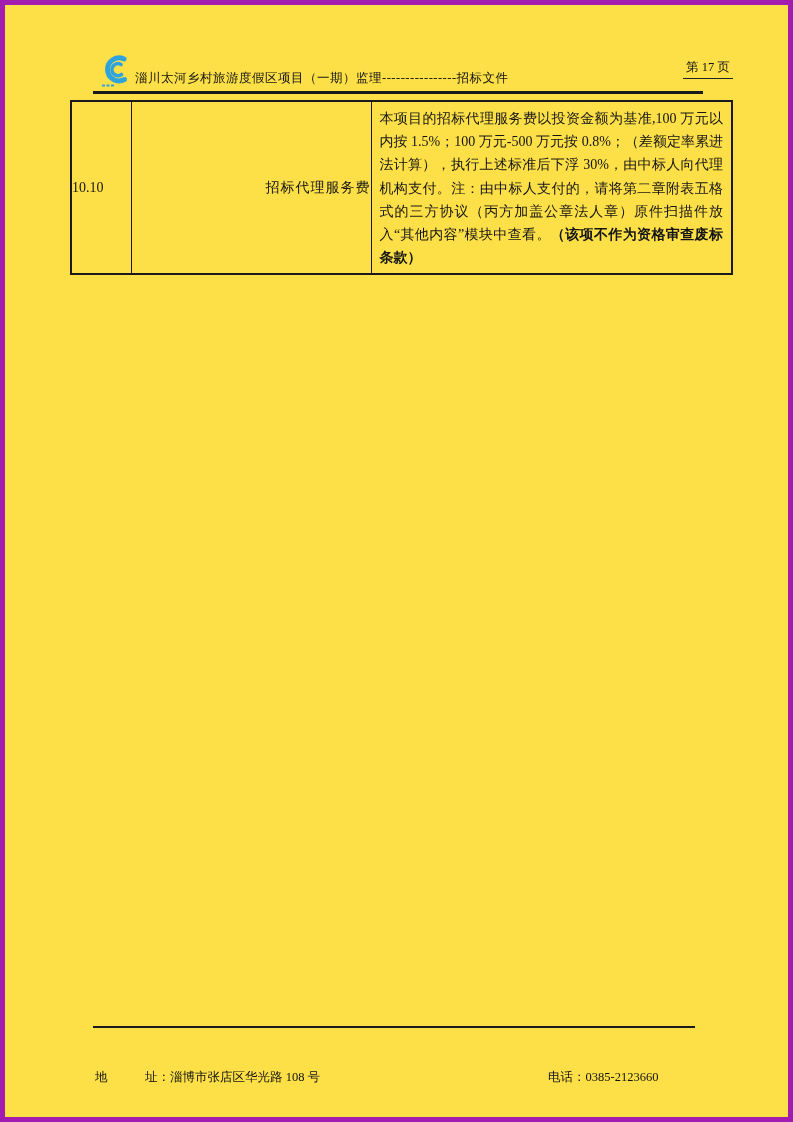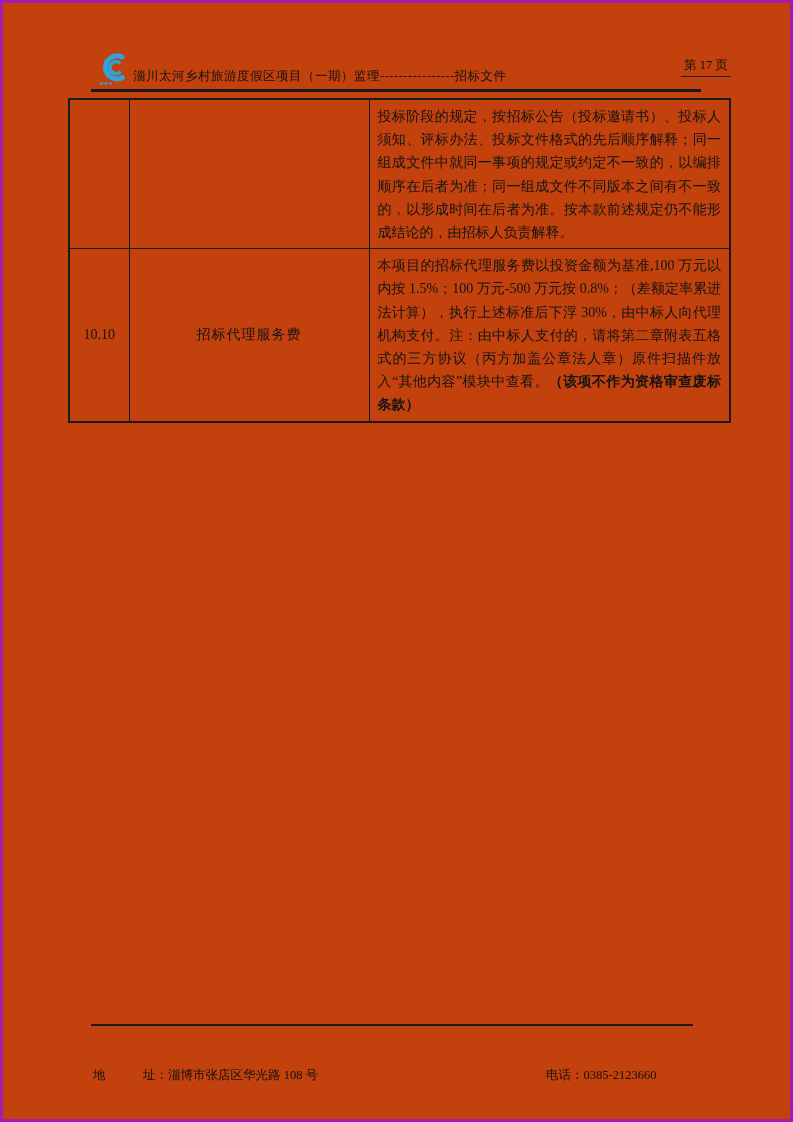--- a/index.html
+++ b/index.html
@@ -6,22 +6,22 @@
   html, body { background: #ffffff; }
   body {
     width: 793px; height: 1122px;
     position: relative;
     font-family: "Liberation Serif", "DejaVu Serif", serif;
     color: #111111;
     overflow: hidden;
   }
   .page {
     position: absolute; inset: 0;
-    background: #c2410c;
-    border: 3px solid #a21caf;
+    background: #fde047;
+    border: 5px solid #a21caf;
   }
 
   
   .logo {
     position: absolute; left: 95px; top: 49px;
     width: 30px; height: 34px;
   }
   .header-title {
     position: absolute; left: 130px; top: 65px;
     font-size: 12.5px; letter-spacing: 0.5px; white-space: nowrap;
@@ -48,22 +48,22 @@
   }
   .doc-table td {
     border: 1px solid #1a1a1a;
     vertical-align: middle;
     color: #141414;
   }
   .doc-table { border: 2px solid #1a1a1a; }
   .col-no   { width: 60px; }
   .col-name { width: 240px; }
   .col-desc { width: 361px; }
-  .cell-no   { text-align: center; }
-  .cell-name { text-align: center; letter-spacing: 1px; }
+  .cell-no   { }
+  .cell-name { text-align: right; letter-spacing: 1px; }
   .cell-desc {
     text-align: justify;
     padding: 5px 8px 4px 8px;
     line-height: 23.2px;
     vertical-align: top;
   }
   .row-cont { height: 147px; }
   .row-fee  { height: 142px; }
   .bold-seg { font-weight: bold; }
 
@@ -99,25 +99,20 @@
   <div class="page-number">第 17 页</div>
   <div class="header-rule"></div>
 
   <table class="doc-table">
     <colgroup>
       <col class="col-no">
         <col class="col-name">
         <col class="col-desc">
     </colgroup>
     <tbody>
-      <tr class="row-cont">
-        <td class="cell-no"></td>
-        <td class="cell-name"></td>
-        <td class="cell-desc"><span>投标阶段的规定，按招标公告（投标邀请书）、投标人须知、评标办法、投标文件格式的先后顺序解释；同一组成文件中就同一事项的规定或约定不一致的，以编排顺序在后者为准；同一组成文件不同版本之间有不一致的，以形成时间在后者为准。按本款前述规定仍不能形成结论的，由招标人负责解释。</span></td>
-      </tr>
       <tr class="row-fee">
         <td class="cell-no">10.10</td>
         <td class="cell-name">招标代理服务费</td>
         <td class="cell-desc"><span>本项目的招标代理服务费以投资金额为基准,100 万元以内按 1.5%；100 万元-500 万元按 0.8%；（差额定率累进法计算），执行上述标准后下浮 30%，由中标人向代理机构支付。注：由中标人支付的，请将第二章附表五格式的三方协议（丙方加盖公章法人章）原件扫描件放入“其他内容”模块中查看。</span><span class="bold-seg">（该项不作为资格审查废标条款）</span></td>
       </tr>
     </tbody>
   </table>
 
   <div class="footer-rule"></div>
   <div class="footer-left">

